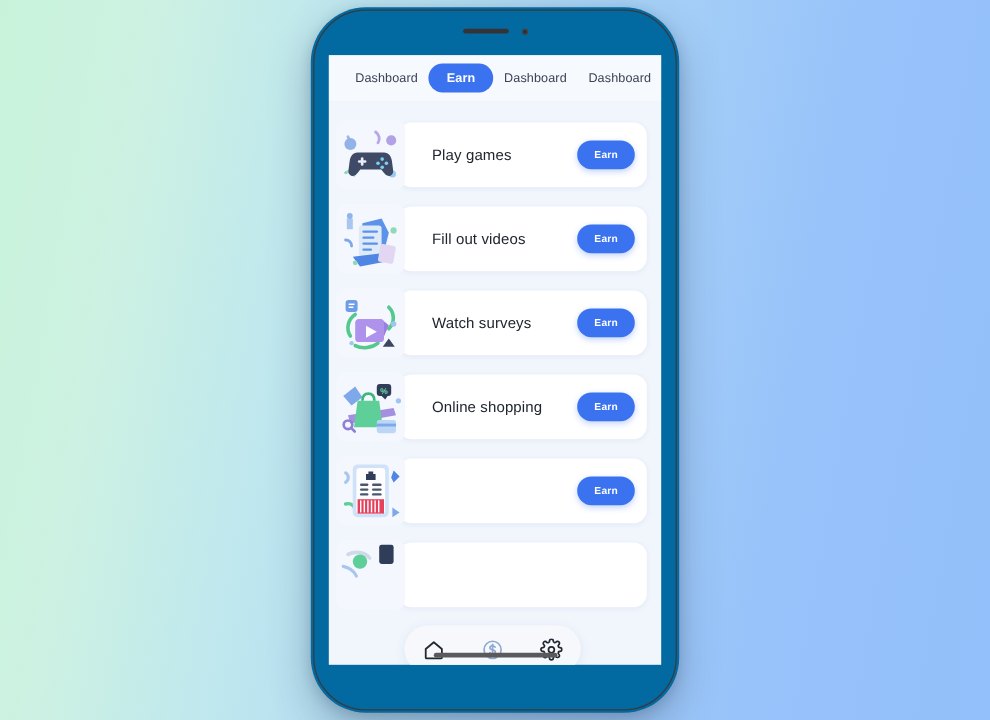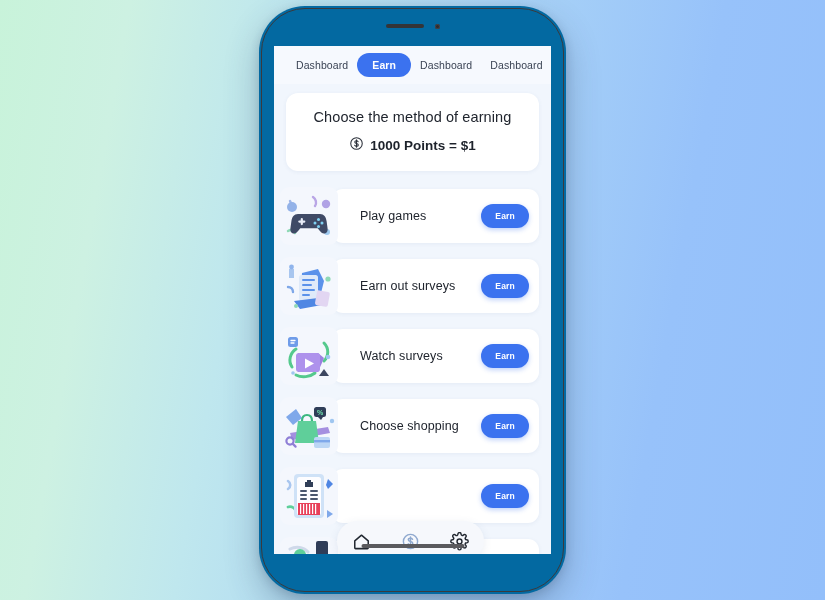--- a/index.html
+++ b/index.html
@@ -108,33 +108,20 @@
   <div id="screen">
 
     <div id="tabbar">
       <div class="tab">Dashboard</div>
       <div class="tab active">Earn</div>
       <div class="tab">Dashboard</div>
       <div class="tab">Dashboard</div>
       <div class="tab">Ac</div>
     </div>
 
-    <div id="header-card">
-      <div id="header-title">Choose the method of earning</div>
-      <div id="rate-row">
-        <span class="coin">
-          <svg width="15" height="15" viewBox="0 0 24 24" fill="none" stroke="#2b303a" stroke-width="1.7">
-            <circle cx="12" cy="12" r="9.2"></circle>
-            <path d="M14.6 9.1c-.5-.9-1.5-1.4-2.7-1.4-1.6 0-2.7.8-2.7 2 0 1.3 1.1 1.8 2.8 2.2 1.8.4 2.9 1 2.9 2.3 0 1.3-1.2 2.1-2.9 2.1-1.3 0-2.4-.5-2.9-1.5" stroke-linecap="round"></path>
-            <path d="M12 6.1v11.9" stroke-linecap="round"></path>
-          </svg>
-        </span>
-        <span>1000 Points = $1</span>
-      </div>
-    </div>
 
     <div id="list">
 
       <div class="row">
         <div class="thumb">
           <svg width="58" height="58" viewBox="0 0 58 58">
             <rect width="58" height="58" fill="#f4f7fd"></rect>
             <path d="M10 14c2 3 1 6-1 8" stroke="#9fb6e8" stroke-width="2.4" fill="none" stroke-linecap="round"></path>
             <path d="M33 10c3 2 4 6 2 9" stroke="#b9a6e6" stroke-width="2.4" fill="none" stroke-linecap="round"></path>
             <circle cx="46" cy="17" r="4.2" fill="#b0a2e5"></circle>
@@ -169,21 +156,21 @@
             <rect x="22" y="27" width="10" height="2" rx="1" fill="#5b92ea"></rect>
             <rect x="22" y="32" width="13" height="2" rx="1" fill="#5b92ea"></rect>
             <rect x="22" y="37" width="8" height="2" rx="1" fill="#5b92ea"></rect>
             <path d="M14 44l24-3 4 7-22 4z" fill="#4f86e3"></path>
             <rect x="36" y="34" width="13" height="15" rx="2" fill="#e2d6f2" transform="rotate(10 42 41)"></rect>
             <circle cx="48" cy="22" r="2.6" fill="#8fd9b6"></circle>
             <circle cx="16" cy="49" r="2" fill="#8fd9b6"></circle>
           </svg>
         </div>
         <div class="card">
-          <span class="row-label">Earn out surveys</span>
+          <span class="row-label">Fill out videos</span>
           <button class="earn-btn">Earn</button>
         </div>
       </div>
 
       <div class="row">
         <div class="thumb">
           <svg width="58" height="58" viewBox="0 0 58 58">
             <rect width="58" height="58" fill="#f4f7fd"></rect>
             <path d="M12 40c-4-6-2-14 4-18" stroke="#55c98d" stroke-width="3" fill="none" stroke-linecap="round"></path>
             <path d="M44 16c5 5 5 13 0 18" stroke="#55c98d" stroke-width="3" fill="none" stroke-linecap="round"></path>
@@ -216,21 +203,21 @@
             <text x="40" y="18" font-family="'Liberation Sans',sans-serif" font-size="7" font-weight="700" fill="#6fe3ae" text-anchor="middle">%</text>
             <path d="M38 20l3 3 2-3z" fill="#2f3d58"></path>
             <rect x="34" y="40" width="16" height="11" rx="2" fill="#bcd6f5"></rect>
             <rect x="34" y="43" width="16" height="2.4" fill="#7fa8ea"></rect>
             <circle cx="10" cy="44" r="3.6" fill="none" stroke="#8f7fd6" stroke-width="2.2"></circle>
             <path d="M12.6 46.6l3 3" stroke="#8f7fd6" stroke-width="2.2" stroke-linecap="round"></path>
             <circle cx="52" cy="24" r="2.2" fill="#9fc6f0"></circle>
           </svg>
         </div>
         <div class="card">
-          <span class="row-label">Choose shopping</span>
+          <span class="row-label">Online shopping</span>
           <button class="earn-btn">Earn</button>
         </div>
       </div>
 
       <div class="row">
         <div class="thumb">
           <svg width="58" height="58" viewBox="0 0 58 58">
             <rect width="58" height="58" fill="#f4f7fd"></rect>
             <path d="M8 14c3 2 3 6 0 8" stroke="#a8c6ef" stroke-width="2.6" fill="none" stroke-linecap="round"></path>
             <path d="M8 40c4-1 7 1 8 5" stroke="#5fcf9a" stroke-width="2.8" fill="none" stroke-linecap="round"></path>

